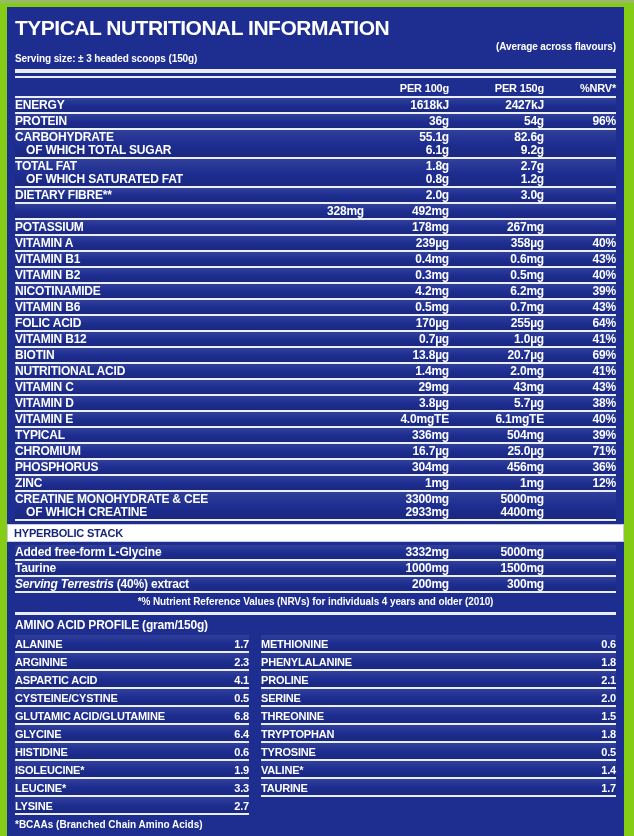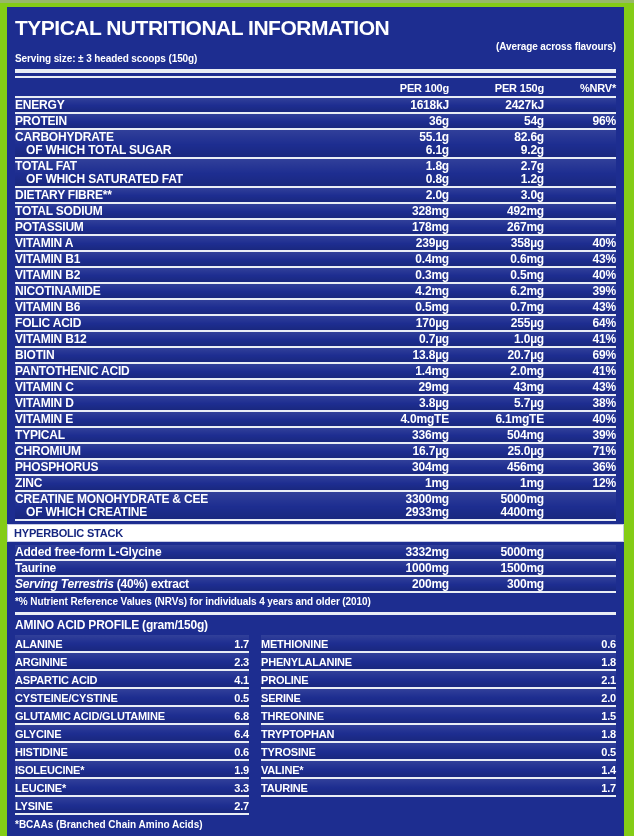--- a/index.html
+++ b/index.html
@@ -32,21 +32,21 @@
   }
   .trow .v{text-align:right;}
   .trow .subline{padding-left:11px;}
   .banner{
     background:#ffffff;color:#16267f;
     font-size:11px;font-weight:bold;line-height:15px;letter-spacing:-0.2px;
     padding:2px 7px 1px;margin:3px -8px 3px -8px;
     box-shadow:inset 0 0 0 1px rgba(29,45,144,.25);
   }
   
-  .footnotes{margin-top:3px;font-size:10px;font-weight:bold;letter-spacing:-0.1px;line-height:11px;}
+  .footnotes{margin-top:3px;font-size:10px;font-weight:bold;letter-spacing:-0.1px;line-height:11px;text-align:center;}
   .section-rule{border-top:3px solid #e9edf5;margin:5px 0 4px;}
   
   .amino-title{font-size:12px;font-weight:bold;letter-spacing:-0.2px;line-height:13px;margin-bottom:3px;}
   .amino-grid{display:grid;grid-template-columns:234px 1fr;column-gap:12px;align-items:start;}
   .arow{
     display:flex;justify-content:space-between;
     font-size:11px;font-weight:bold;letter-spacing:-0.2px;line-height:13px;
     padding:3px 0 0;border-bottom:2px solid #e9edf5;
     background:linear-gradient(180deg,rgba(255,255,255,.09),rgba(255,255,255,0) 55%,rgba(0,0,0,.12));
   }
@@ -98,21 +98,20 @@
           <div class="v">2.7g<div>1.2g</div></div>
           <div class="v"></div>
         </div>
         <div class="trow">
           <div class="lab">DIETARY FIBRE**</div>
           <div class="v">2.0g</div>
           <div class="v">3.0g</div>
           <div class="v"></div>
         </div>
         <div class="trow">
-          <div class="lab">TOTAL SODIUM</div>
           <div class="v">328mg</div>
           <div class="v">492mg</div>
           <div class="v"></div>
         </div>
         <div class="trow">
           <div class="lab">POTASSIUM</div>
           <div class="v">178mg</div>
           <div class="v">267mg</div>
           <div class="v"></div>
         </div>
@@ -158,21 +157,21 @@
           <div class="v">1.0µg</div>
           <div class="v">41%</div>
         </div>
         <div class="trow">
           <div class="lab">BIOTIN</div>
           <div class="v">13.8µg</div>
           <div class="v">20.7µg</div>
           <div class="v">69%</div>
         </div>
         <div class="trow">
-          <div class="lab">PANTOTHENIC ACID</div>
+          <div class="lab">NUTRITIONAL ACID</div>
           <div class="v">1.4mg</div>
           <div class="v">2.0mg</div>
           <div class="v">41%</div>
         </div>
         <div class="trow">
           <div class="lab">VITAMIN C</div>
           <div class="v">29mg</div>
           <div class="v">43mg</div>
           <div class="v">43%</div>
         </div>

